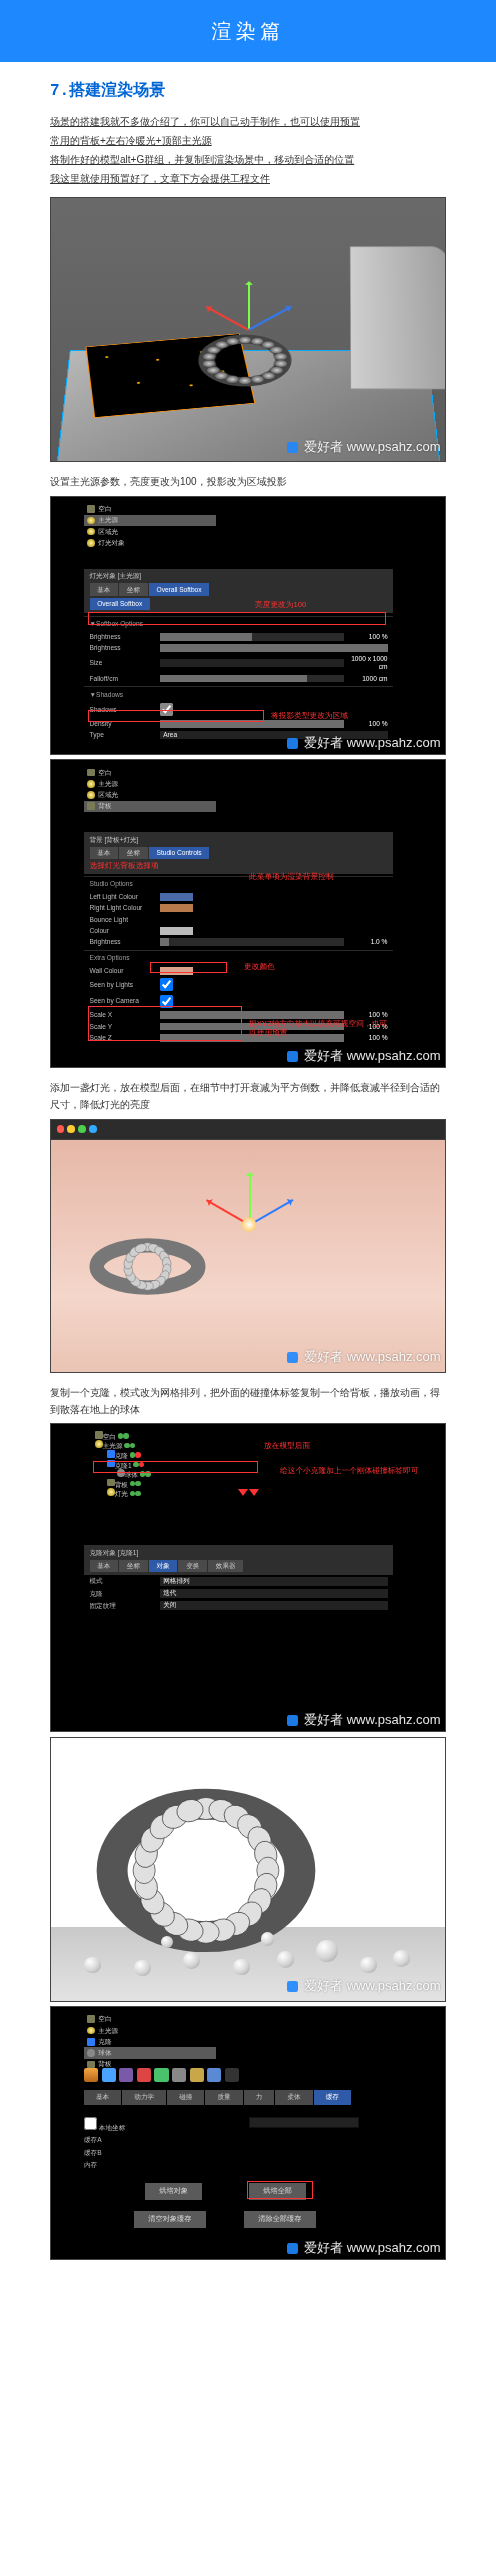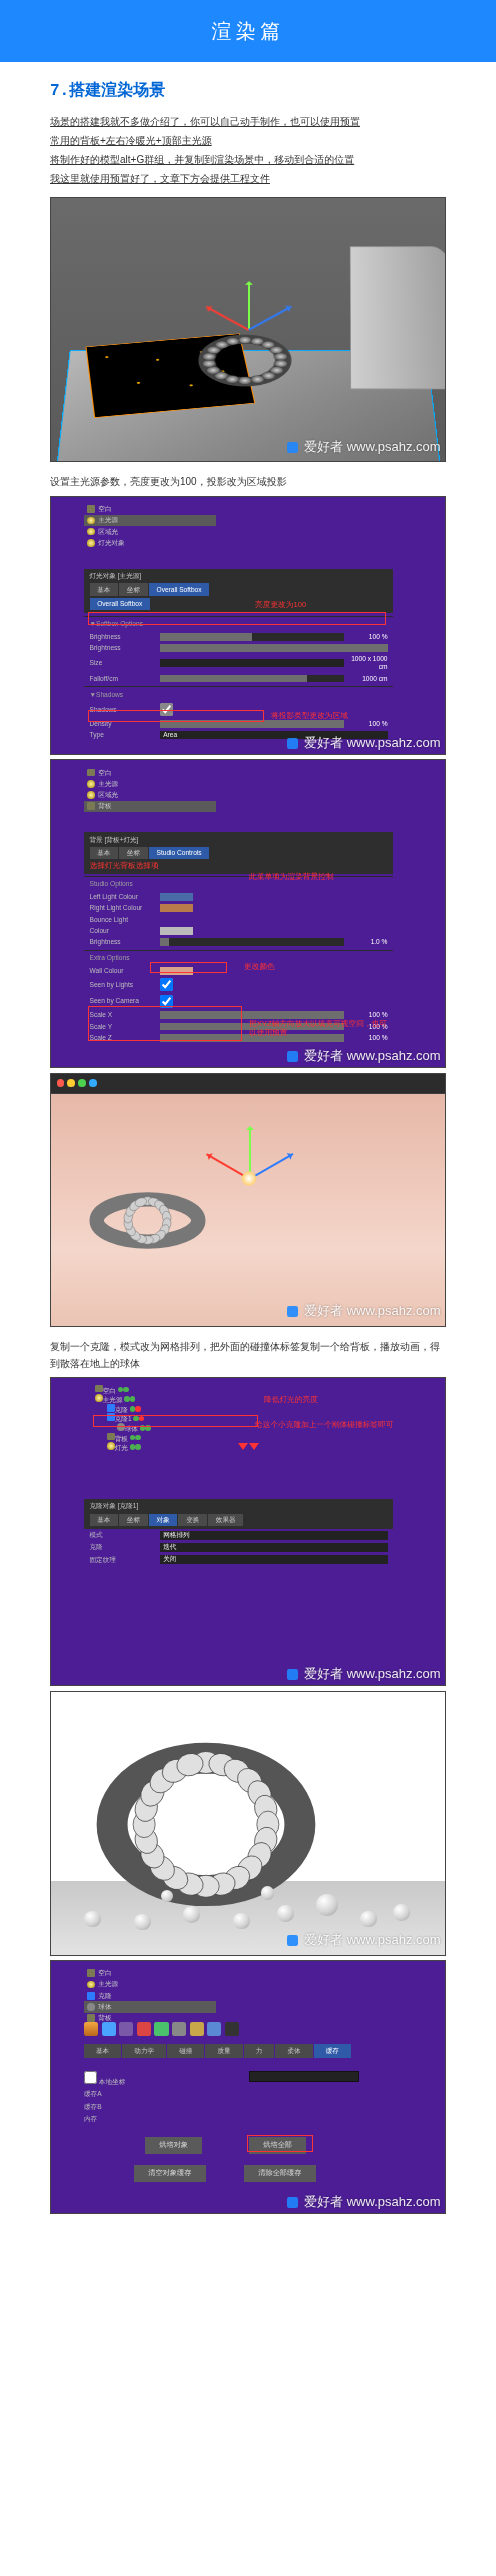--- a/index.html
+++ b/index.html
@@ -110,21 +110,21 @@
     .axis::after {
       content:''; position:absolute; left:-3.3px; bottom:-3.3px;
       border:4.4px solid transparent;
     }
     .ax-y::after { top:-6.6px; border-bottom-color:#7cff4a; bottom:auto;}
     .ax-x::after { border-top-color:#ff3b30;}
     .ax-z::after { border-top-color:#2d7bff;}
 
     
     .panel {
-      background: #4c1d95;
+      background: #000000;
       position: relative;
       color: #c8c8c8;
       font-size: 6.6px;
       line-height: 1.2;
     }
     .panel .tree {
       position: absolute;
       left: 33px; top: 6.6px;
       width: 132px;
     }
@@ -524,20 +524,21 @@
       <div class="redbox" style="left:4.4px;top:174px;width:154px;height:35px"></div>
       <div class="redtext" style="left:165px;top:187px">把XYZ轴方向放大以填充可视空间，也可以使用预置</div>
     </div>
     <div class="watermark">
       <span class="logo"></span>
       <span>爱好者</span>
       <span>www.psahz.com</span>
     </div>
   </div>
 
+  <div class="caption">添加一盏灯光，放在模型后面，在细节中打开衰减为平方倒数，并降低衰减半径到合适的尺寸，降低灯光的亮度</div>
 
   <div class="mock scene-pink">
     <div class="topbar">
       <span class="rgb" style="background:#ff5a4d"></span>
       <span class="rgb" style="background:#ffcc33"></span>
       <span class="rgb" style="background:#4dd04d"></span>
       <span class="rgb" style="background:#33aaff"></span>
     </div>
     <div class="torus2">
       <svg viewBox="0 0 300 140">
@@ -585,22 +586,22 @@
     <div class="tree2">
       <div class="row"><span class="ico"></span><span>空白</span> <span class="dot-btn dg"></span><span class="dot-btn dg"></span></div>
       <div class="row"><span class="ico light"></span><span>主光源</span> <span class="dot-btn dg"></span><span class="dot-btn dg"></span></div>
       <div class="row" style="padding-left:12px"><span class="ico" style="background:#2d7bff"></span><span>克隆</span> <span class="dot-btn dg"></span><span class="dot-btn dr"></span></div>
       <div class="row sel" style="padding-left:12px"><span class="ico" style="background:#2d7bff"></span><span>克隆1</span> <span class="dot-btn dg"></span><span class="dot-btn dr"></span></div>
       <div class="row" style="padding-left:22px"><span class="ico" style="background:#888;border-radius:50%"></span><span>球体</span> <span class="dot-btn dg"></span><span class="dot-btn dg"></span></div>
       <div class="row" style="padding-left:12px"><span class="ico"></span><span>背板</span> <span class="dot-btn dg"></span><span class="dot-btn dg"></span></div>
       <div class="row" style="padding-left:12px"><span class="ico light"></span><span>灯光</span> <span class="dot-btn dg"></span><span class="dot-btn dg"></span></div>
     </div>
     <div class="redbox" style="left:42px;top:37px;width:165px;height:12px"></div>
-    <div class="redtext" style="left:213px;top:16.5px">降低灯光的亮度</div>
-    <div class="redtext" style="left:204px;top:42px;width:143px">给这个小克隆加上一个刚体碰撞标签即可</div>
+    <div class="redtext" style="left:213px;top:16.5px">放在模型后面</div>
+    <div class="redtext" style="left:229px;top:42px;width:143px">给这个小克隆加上一个刚体碰撞标签即可</div>
     <div class="triangle" style="left:187px;top:65px"></div>
     <div class="triangle" style="left:198px;top:65px"></div>
 
     <div class="attr" style="top:121px">
       <div class="header">
         <span>克隆对象 [克隆1]</span>
         <div class="tabs">
           <span>基本</span>
           <span>坐标</span>
           <span class="active">对象</span>

